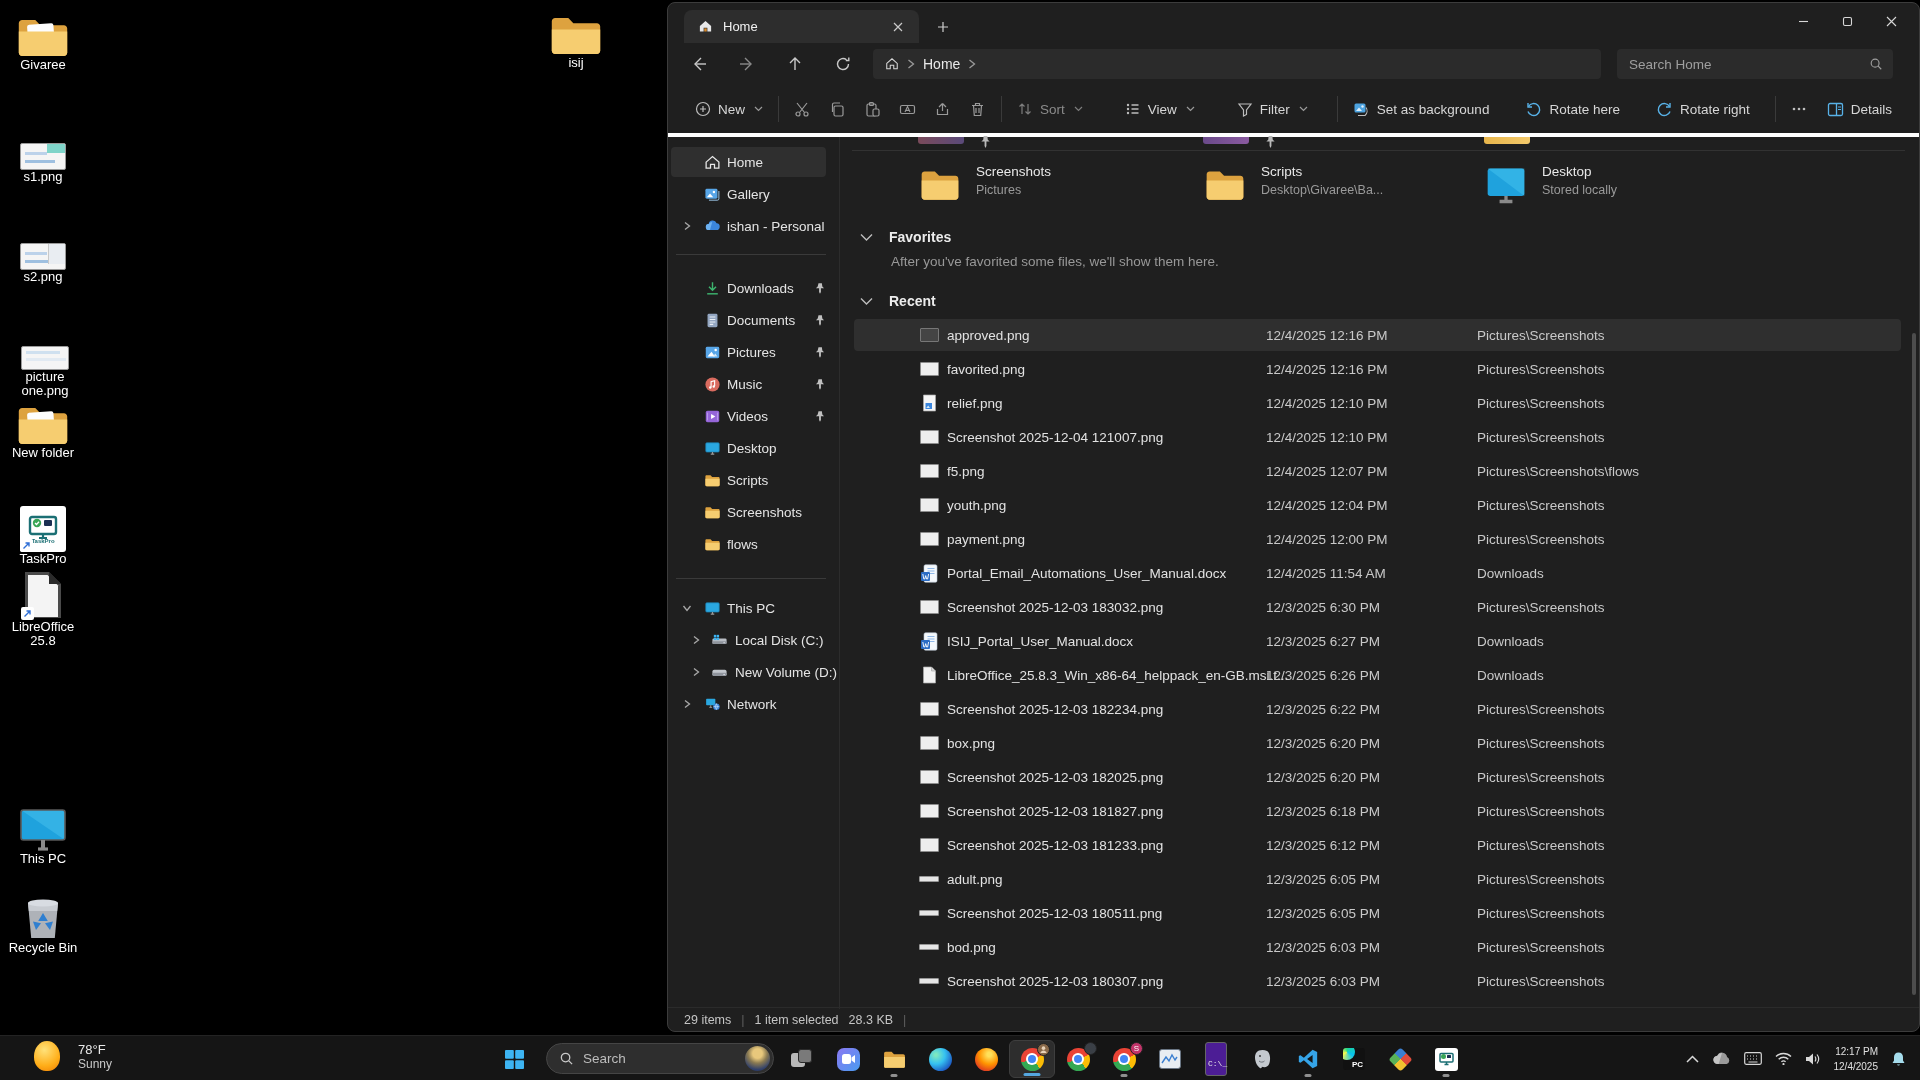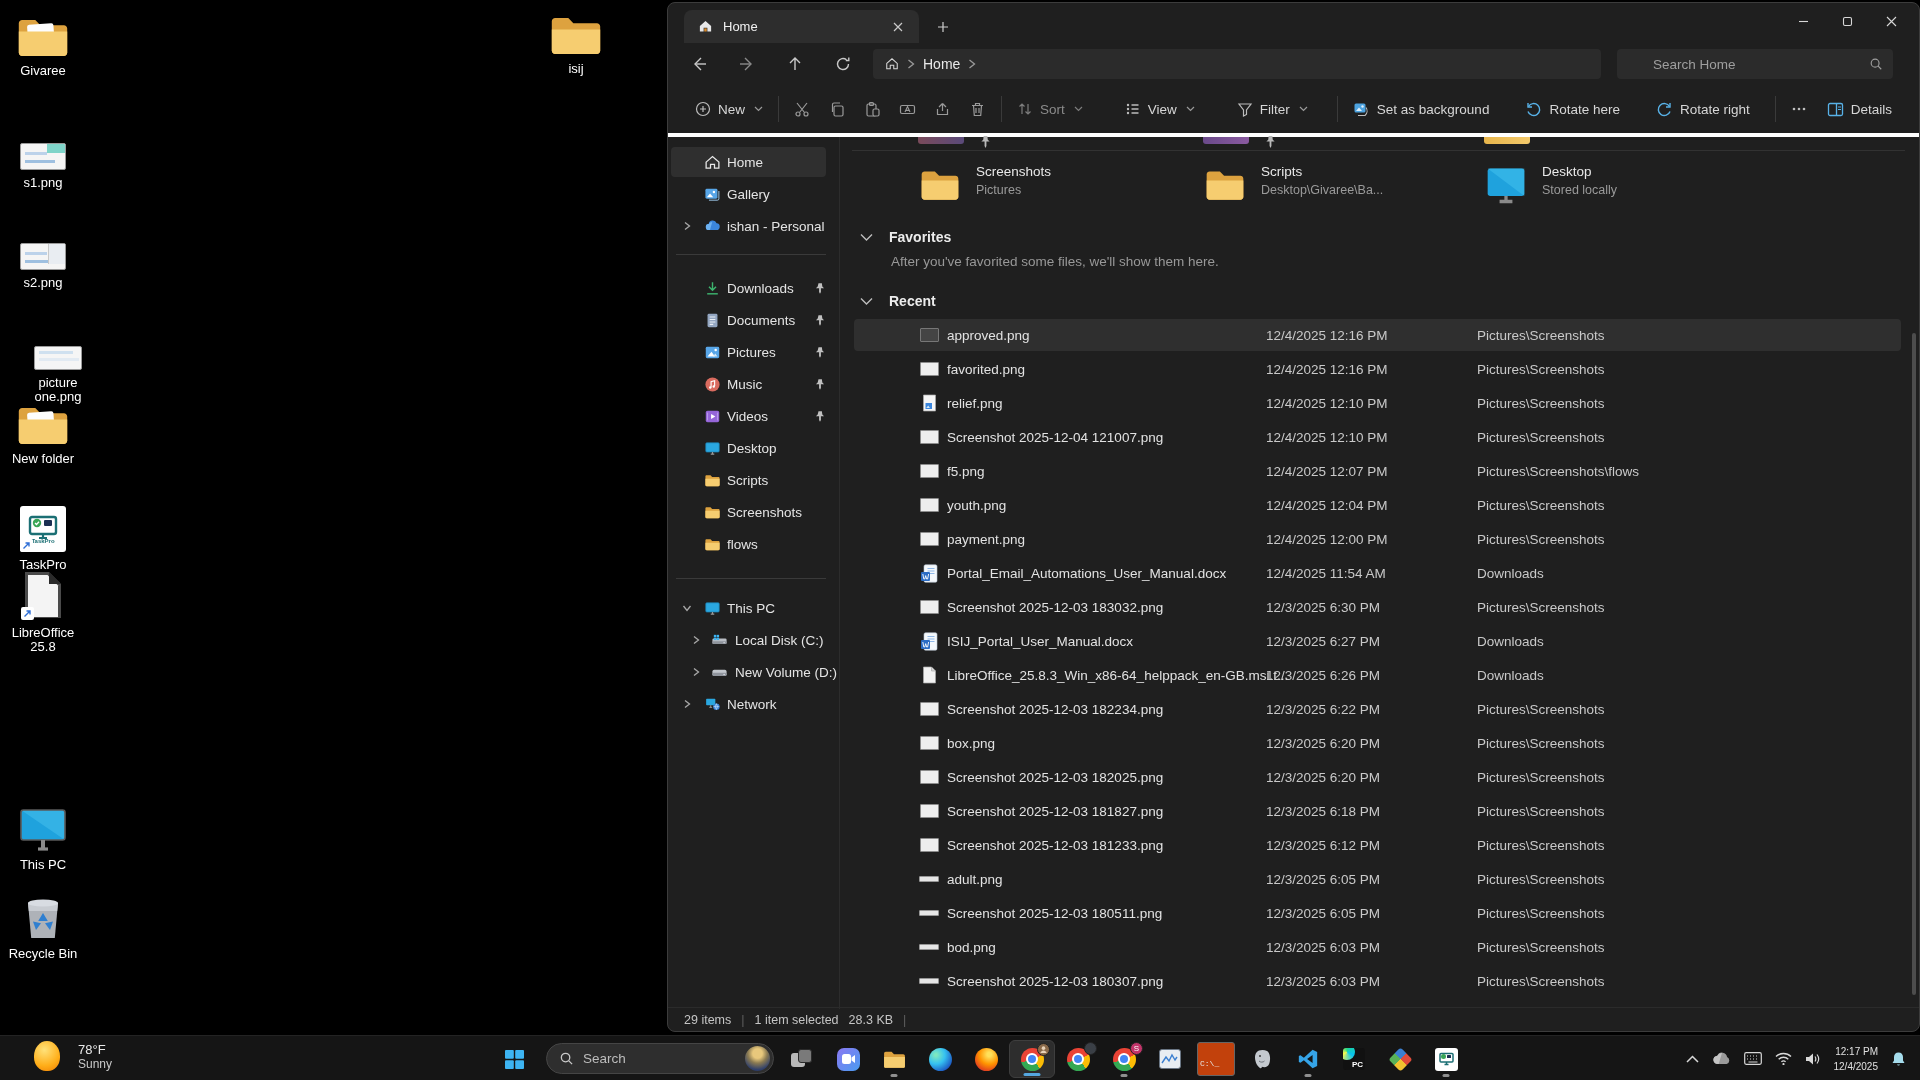--- a/index.html
+++ b/index.html
@@ -2,21 +2,21 @@
 <html><head>
 <meta charset="utf-8">
 <style>
   html,body{margin:0;padding:0;background:#000;}
   *{box-sizing:border-box;font-family:"Liberation Sans","DejaVu Sans",sans-serif;}
   #stage{position:relative;width:1920px;height:1080px;background:#000;overflow:hidden;}
 
   
   .dicon{position:absolute;width:86px;text-align:center;color:#fff;}
   .dicon .art{height:48px;display:flex;align-items:flex-end;justify-content:center;position:relative;}
-  .dicon .lbl{margin-top:6px;font-size:13px;line-height:14px;text-shadow:0 1px 2px #000,0 0 3px #000;word-wrap:break-word;}
+  .dicon .lbl{margin-top:0;font-size:13px;line-height:14px;text-shadow:0 1px 2px #000,0 0 3px #000;word-wrap:break-word;}
   .thumb{background:#f5f5f5;border:1px solid #9a9a9a;border-radius:2px;position:relative;overflow:hidden;}
   .thumb.t1{width:46px;height:27px;}
   .thumb.t1::after{content:"";position:absolute;right:0;top:0;width:18px;height:9px;background:#7fd4c9;}
   .thumb.t2{width:46px;height:27px;}
   .thumb.t2::after{content:"";position:absolute;right:0;top:0;width:16px;height:20px;background:#e9edf2;border-left:1px solid #c9c9c9;}
   .thumb.t3{width:48px;height:24px;}
   .thumb .bar{position:absolute;left:4px;top:8px;width:22px;height:3px;background:#bcd2ea;}
   .shortcut{position:absolute;left:0;bottom:0;width:13px;height:13px;background:#fff;border-radius:2px;display:flex;align-items:center;justify-content:center;}
 
   
@@ -28,21 +28,21 @@
   .newtab{position:absolute;left:262px;top:12px;width:26px;height:24px;border-radius:4px;color:#cfcfcf;display:flex;align-items:center;justify-content:center;}
   .wctrl{position:absolute;top:0;right:6px;height:36px;display:flex;}
   .wbtn{width:44px;height:36px;display:flex;align-items:center;justify-content:center;color:#d8d8d8;}
 
   #addrbar{position:absolute;left:0;top:40px;right:0;height:42px;display:flex;align-items:center;}
   .navbtn{width:34px;height:32px;display:flex;align-items:center;justify-content:center;border-radius:4px;}
   #addrbar .nav{display:flex;gap:14px;margin-left:14px;}
   .crumbbar{position:absolute;left:205px;top:6px;width:728px;height:30px;background:#2b2b2b;border-radius:4px;display:flex;align-items:center;padding-left:12px;font-size:14px;color:#e8e8e8;}
   .crumbbar .sep{margin:0 8px;display:flex;align-items:center;}
   .searchbox{position:absolute;left:949px;top:6px;width:276px;height:30px;background:#2b2b2b;border-radius:4px;display:flex;align-items:center;padding:0 10px 0 12px;font-size:13.5px;color:#9f9f9f;}
-  .searchbox .ph{flex:1;margin-left:24px;}
+  .searchbox .ph{flex:1;}
 
   #toolbar{position:absolute;left:0;top:82px;right:0;height:52px;display:flex;align-items:center;border-bottom:4px solid #ffffff;font-size:13.5px;color:#d6d6d6;}
   .tbtn{display:flex;align-items:center;gap:7px;padding:7px 9px;border-radius:4px;white-space:nowrap;}
   .tbtn.dim{color:#8b8b8b;}
   .tdiv{width:1px;height:26px;background:#3a3a3a;margin:0 6px;}
   .chev{display:inline-flex;margin-left:2px;}
 
   #body{position:absolute;left:0;top:134px;right:0;height:872px;}
   
   #sidebar{position:absolute;left:0;top:0;width:178px;height:100%;}
@@ -141,21 +141,21 @@
       </div>
       <div class="dicon" style="left: 0px; top: 222px;">
         <div class="art">
           <div class="thumb t2">
             <div class="bar"></div>
             <div class="bar" style="top:16px;width:26px;background:#9fc0e0"></div>
           </div>
         </div>
                <div class="lbl">s2.png</div>
       </div>
-      <div class="dicon" style="left: 15px; top: 322px;">
+      <div class="dicon" style="left: 2px; top: 322px;">
         <div class="art">
           <div class="thumb t3">
             <div class="bar" style="top:4px;width:34px;background:#cfe0ef"></div>
             <div class="bar" style="top:11px;width:40px;background:#e2eaf2"></div>
           </div>
         </div>
                <div class="lbl">picture one.png</div>
       </div>
       <div class="dicon" style="left: 0px; top: 398px;">
         <div class="art">
@@ -1031,21 +1031,21 @@
           <div class="tb-ico">
             <div style="width:22px;height:20px;background:#e8edf2;border:1px solid #6a7684;border-radius:3px;display:flex;align-items:center;justify-content:center">
               <svg width="18" height="12" viewBox="0 0 18 12">
                 <path d="M1 10 5 4l3 4 3-6 3 5 2-3" stroke="#3b7fd0" stroke-width="1.4" fill="none"></path>
               </svg>
             </div>
           </div>
         </div>
         <div class="tslot">
           <div class="tb-ico">
-            <div style="width:38px;height:20px;background:#c2410c;border:1px solid #666;border-radius:3px;color:#e8e8e8;font-family:'Liberation Mono',monospace;font-size:8px;padding:16px 2px">C:\_</div>
+            <div style="width:22px;height:20px;background:#4c1d95;border:1px solid #666;border-radius:3px;color:#e8e8e8;font-family:'Liberation Mono',monospace;font-size:8px;padding:16px 2px">C:\_</div>
           </div>
         </div>
         <div class="tslot">
           <div class="tb-ico">
             <svg width="23" height="23" viewBox="0 0 23 23">
               <path d="M11.5 2C6 2 4 5.5 4 9.5c0 4.5 2.5 9 5 10.5 1.2.7 2-.2 1.8-1.2C14 20 17 19 18.3 15.5 20 11 19 4.5 16 3c-1.3-.7-2.8-1-4.5-1z" fill="#c4c9cf"></path>
               <circle cx="9" cy="8" r="1" fill="#3a3a3a"></circle>
               <path d="M8 13c1.5 1.5 4 1.5 5.5 0" stroke="#6a7077" stroke-width="1" fill="none"></path>
             </svg>
           </div>

